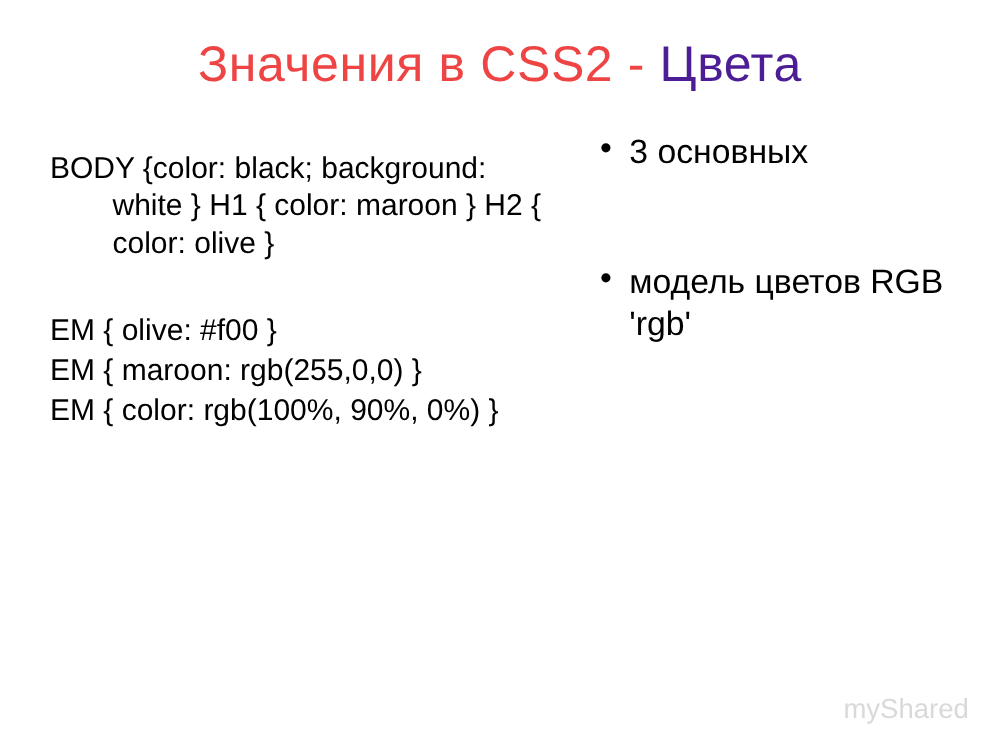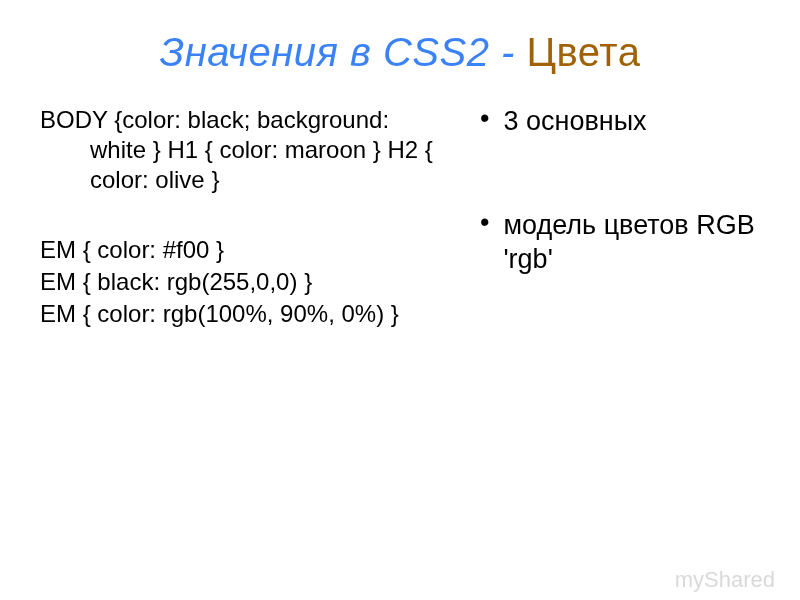--- a/index.html
+++ b/index.html
@@ -22,29 +22,29 @@
       padding: 30px 40px;
     }
     .title {
       font-size: 40px;
       font-weight: normal;
       text-align: center;
       margin-bottom: 30px;
       letter-spacing: 0.5px;
     }
     .title-dark {
-      color: #3b82f6;
-      font-style: italic;
+      color: #ef4444;
     }
     .title-green {
-      color: #a16207;
+      color: #4c1d95;
     }
     .content {
       display: flex;
       gap: 30px;
+      align-items: flex-end;
     }
     .left-col {
       flex: 1;
       font-size: 24px;
       line-height: 1.25;
     }
     .right-col {
       width: 280px;
       font-size: 27px;
       line-height: 1.25;
@@ -64,40 +64,40 @@
     .bullet-marker {
       margin-right: 14px;
       line-height: 1;
       font-size: 27px;
     }
     .bullet-text {
       flex: 1;
     }
     .watermark {
       position: absolute;
-      bottom: 7px;
+      bottom: 20px;
       right: 25px;
       font-size: 22px;
       color: #d9d9d9;
       font-weight: normal;
     }
   </style>
 </head>
 <body>
 
 <div class="slide">
   <h1 class="title">
     <span class="title-dark">Значения в CSS2 - </span><span class="title-green">Цвета</span>
   </h1>
 
   <div class="content">
     <div class="left-col">
       <div class="code-block-1">BODY {color: black; background: white } H1 { color: maroon } H2 { color: olive }</div>
-      <div class="code-line">EM { color: #f00 }</div>
-      <div class="code-line">EM { black: rgb(255,0,0) }</div>
+      <div class="code-line">EM { olive: #f00 }</div>
+      <div class="code-line">EM { maroon: rgb(255,0,0) }</div>
       <div class="code-line">EM { color: rgb(100%, 90%, 0%) }</div>
     </div>
 
     <div class="right-col">
       <div class="bullet-item">
         <span class="bullet-marker">•</span>
         <span class="bullet-text">3 основных</span>
       </div>
       <div class="bullet-item">
         <span class="bullet-marker">•</span>

